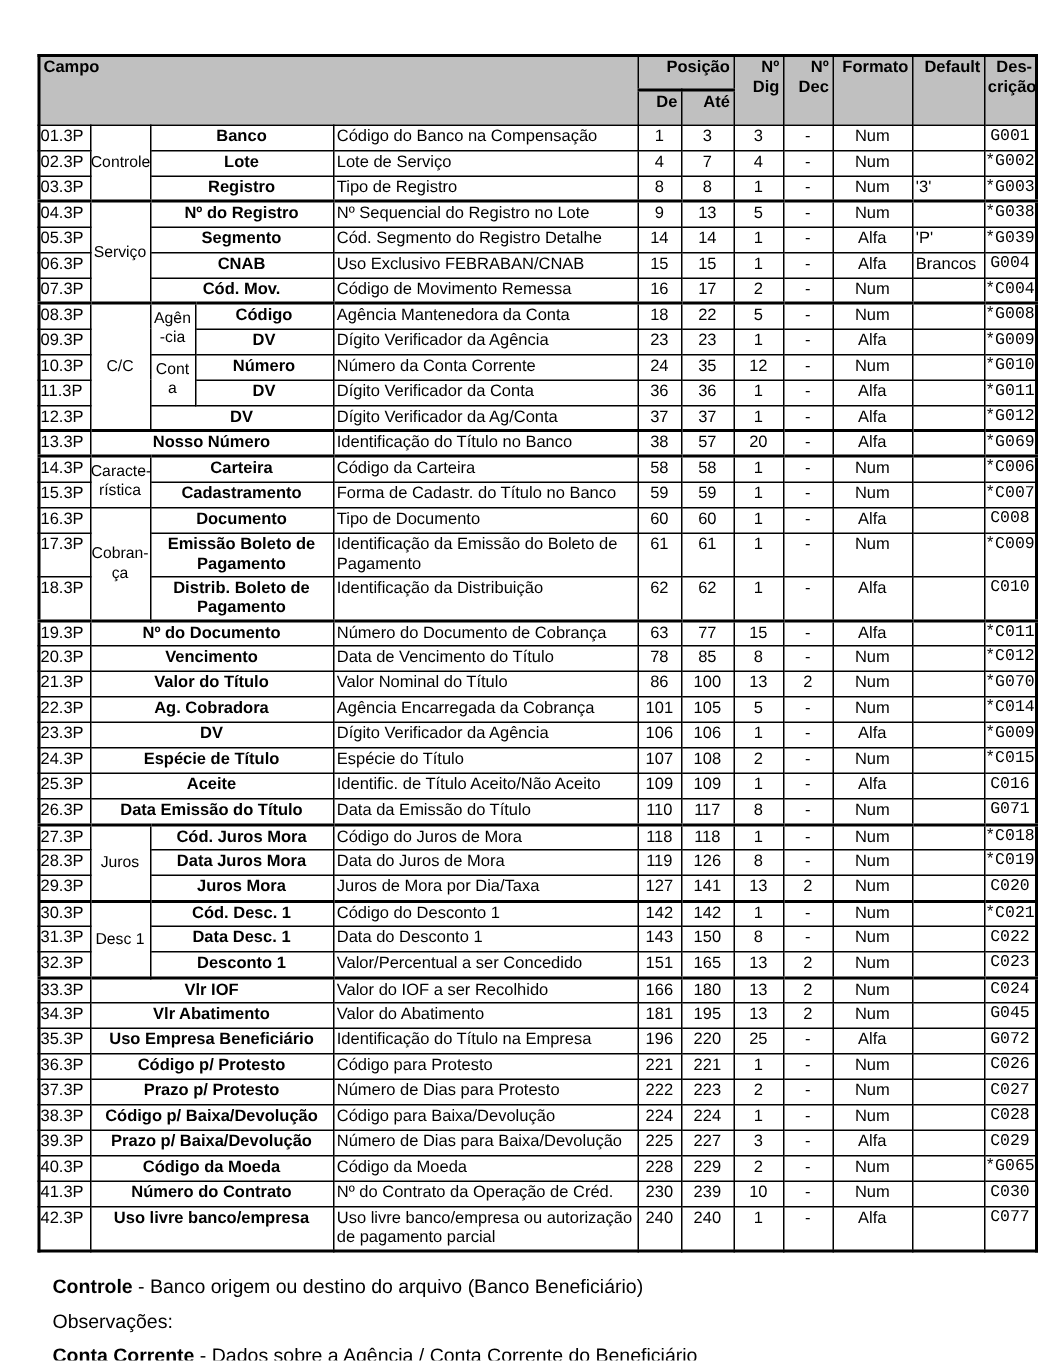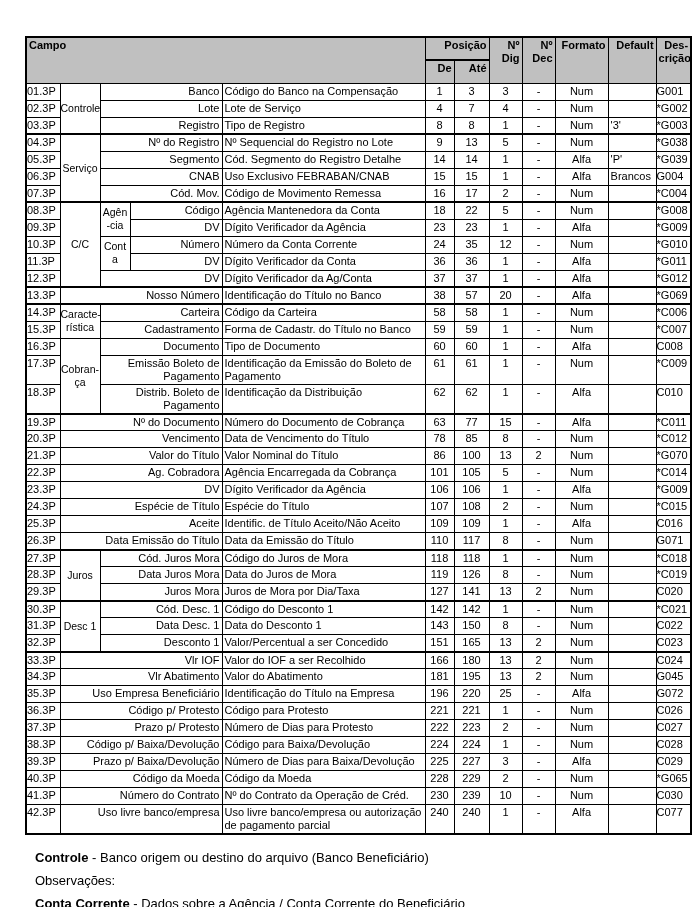--- a/index.html
+++ b/index.html
@@ -10,25 +10,25 @@
   thead th{background:#c0c0c0;font-weight:bold;text-align:right;vertical-align:top;}
   thead tr{height:23px;}
   th.campo{text-align:left;}
   th.pre{white-space:pre-line;}
   th.b2{border-bottom:2px solid #000;}
   tbody tr{height:17px;}
   tbody tr.sep td{border-top:2px solid #000;}
   td.idc{text-align:left;white-space:nowrap;padding:1px 0;margin-top:48px;}
   td.g{text-align:center;vertical-align:middle;font-size:10.5px;padding:1px 0;}
   td.pre{white-space:pre;}
-  td.nm{text-align:right;}
+  td.nm{text-align:center;font-weight:bold;}
   td.d{text-align:left;margin-left:46px;}
   td.ct{text-align:center;white-space:nowrap;padding:1px 0;}
   td.def{text-align:left;}
-  td.code{white-space:nowrap;padding:1px 0;}
+  td.code{text-align:center;white-space:nowrap;padding:1px 0;font-family:Liberation Mono, monospace;}
   .notes{margin:16px 0 0 10px;width:645px;font-size:13px;line-height:14px;}
   .notes p{margin:0 0 9px 0;}
   .notes b{font-weight:bold;}
 </style>
 </head>
 <body>
 
 <div class="page">
   <table class="spec">
     <colgroup>

